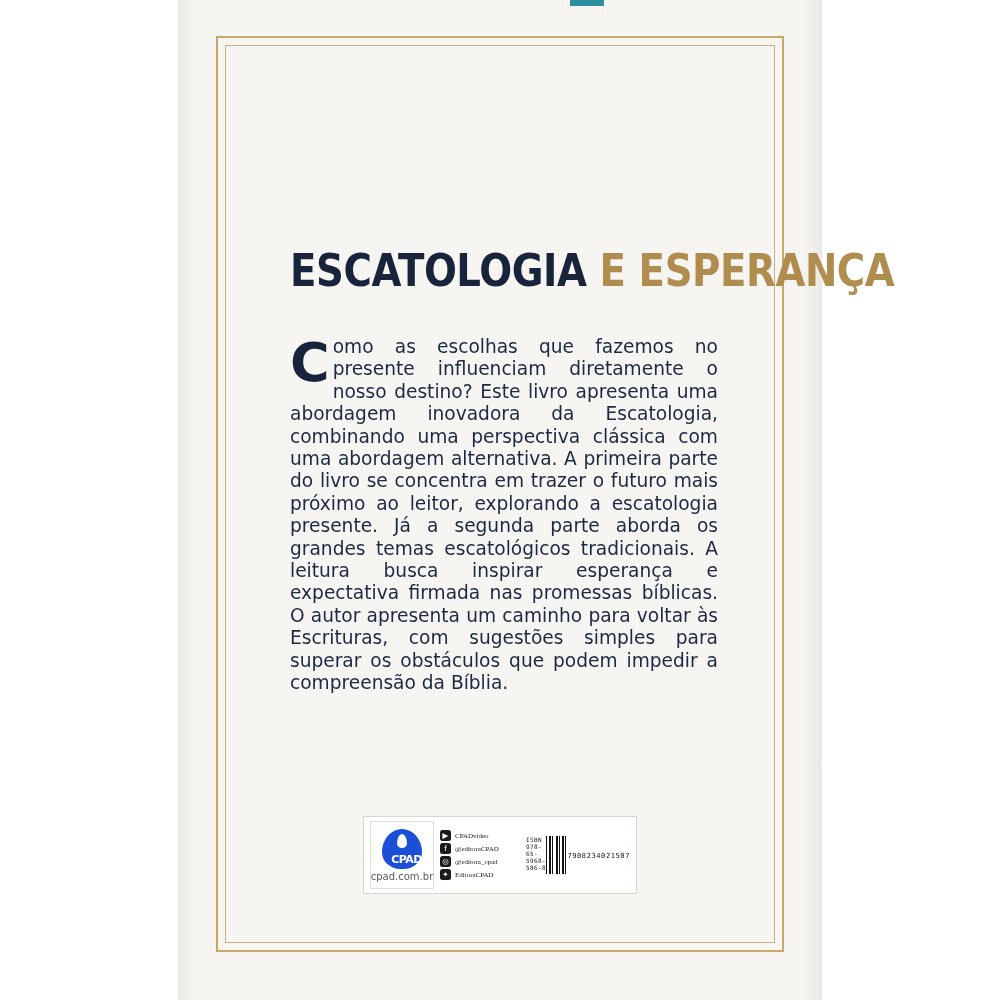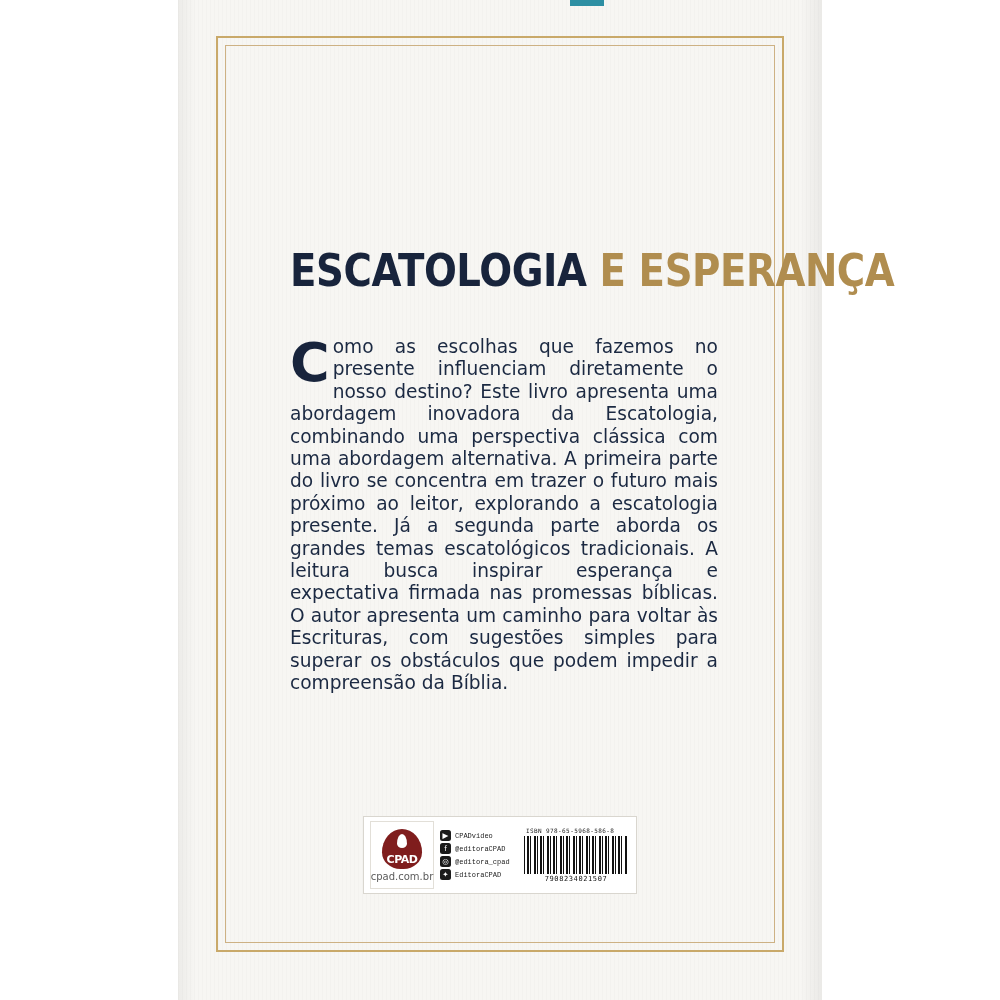--- a/index.html
+++ b/index.html
@@ -140,26 +140,26 @@
     flex: 0 0 auto;
     border: 1px solid #e2dfd8;
     display: flex;
     flex-direction: column;
     align-items: center;
     justify-content: center;
   }
   .logo-shield {
     width: 40px;
     height: 40px;
-    background: #7f1d1d;
+    background: #1d4ed8;
     border-radius: 50% 50% 46% 46% / 58% 58% 42% 42%;
     position: relative;
     display: flex;
     align-items: flex-end;
-    justify-content: center;
+    justify-content: flex-end;
   }
   .logo-flame {
     position: absolute;
     top: 5px;
     left: 50%;
     transform: translateX(-50%);
     width: 10px;
     height: 14px;
     background: #ffffff;
     border-radius: 50% 50% 50% 50% / 70% 70% 30% 30%;
@@ -199,31 +199,31 @@
     border-radius: 2.5px;
     background: #1b1b1b;
     color: #ffffff;
     font-size: 7.5px;
     line-height: 11px;
     text-align: center;
     font-family: "DejaVu Sans", sans-serif;
     flex: 0 0 auto;
   }
   .social-label {
-    font-family: Liberation Mono, monospace;
+    font-family: Liberation Serif, serif;
     font-size: 7px;
     color: #1b1b1b;
     white-space: nowrap;
   }
 
   .barcode-area {
     margin-left: auto;
     width: 108px;
     display: flex;
-    flex-direction: column;
+    flex-direction: row;
     align-items: center;
     justify-content: center;
   }
   .isbn-text {
     font-family: "DejaVu Sans Mono", monospace;
     font-size: 6px;
     color: #222;
     letter-spacing: 0.4px;
     margin-bottom: 2px;
     align-self: flex-start;

